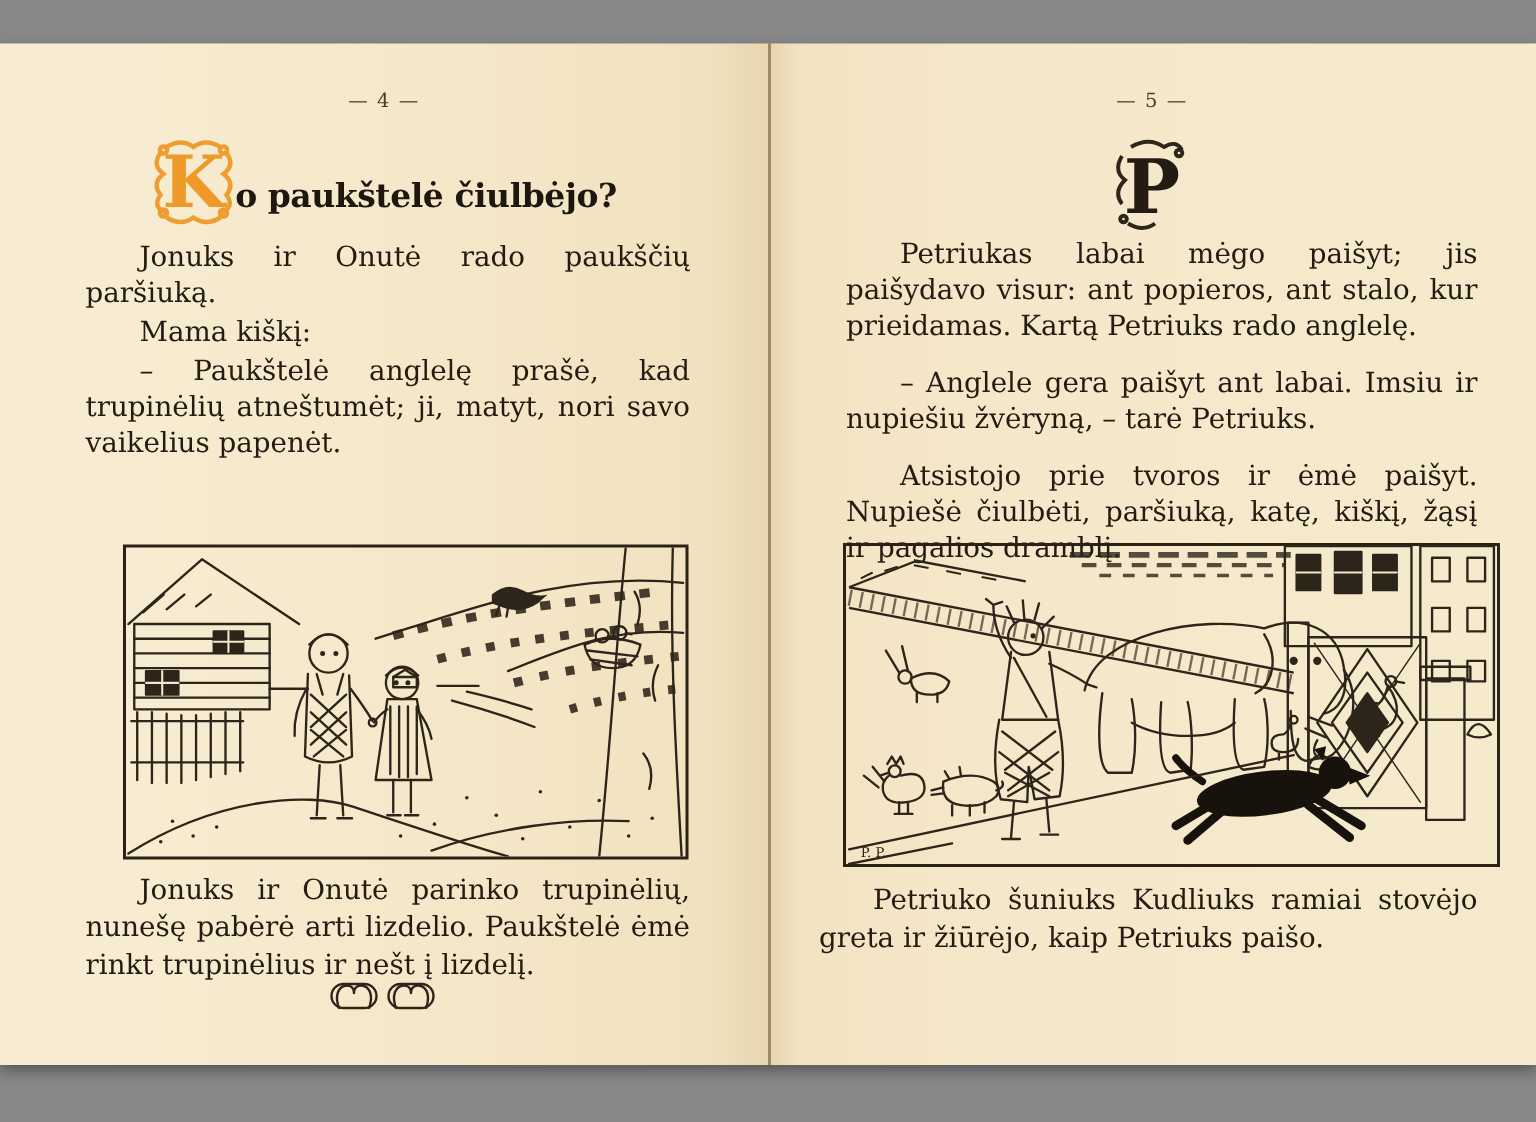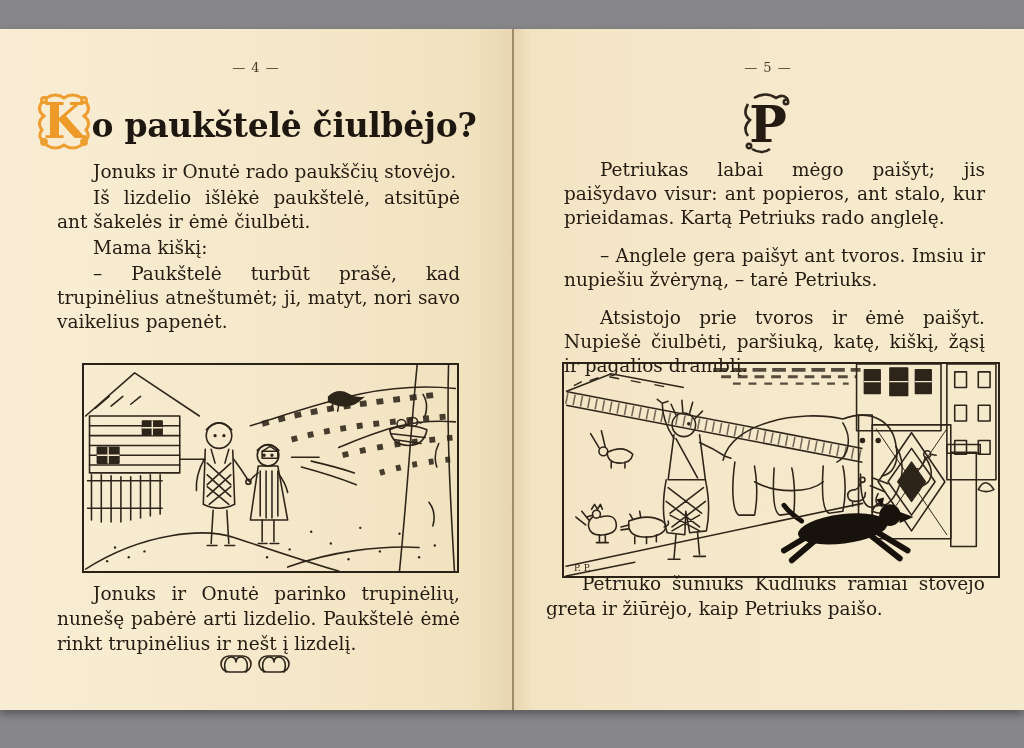--- a/index.html
+++ b/index.html
@@ -5,34 +5,34 @@
   html,body{margin:0;padding:0;width:1024px;height:748px;overflow:hidden;}
   .screen{position:relative;width:1024px;height:748px;background:#87878a;font-family:"DejaVu Serif","Liberation Serif",serif;}
   .spread{position:absolute;top:29px;left:0;width:1024px;height:681px;display:flex;box-shadow:0 4px 8px rgba(0,0,0,.35);}
   .page{position:relative;width:512px;height:681px;color:#241c12;}
   .page.left{background:linear-gradient(90deg,#f8edd4 0%,#f5e8ca 55%,#f1e2bf 92%,#e7d6b0 100%);}
   .page.right{background:linear-gradient(90deg,#e6d4ab 0%,#f2e3c2 4%,#f5e8ca 30%,#f6eacd 100%);}
   .seam{position:absolute;left:0;top:0;width:2px;height:100%;background:rgba(96,76,50,.55);}
   .pagenum{position:absolute;top:31px;left:0;width:100%;text-align:center;font-size:13px;letter-spacing:1px;color:#4c3c28;}
   .titlerow{position:absolute;top:63px;left:0;width:100%;display:flex;justify-content:center;align-items:flex-end;}
   .dropcap{display:block;}
-  .title-rest{font-size:33px;font-weight:bold;letter-spacing:-.3px;color:#1d1710;padding-bottom:8px;line-height:1;}
+  .title-rest{font-size:22px;font-weight:bold;letter-spacing:-.3px;color:#1d1710;padding-bottom:8px;line-height:1;}
   .textblock{position:absolute;font-size:18.5px;line-height:24px;text-align:justify;}
   .page.left .textblock{top:131px;left:57px;right:52px;}
   .page.right .textblock{top:129px;left:52px;right:39px;}
   .textblock p{margin:0 0 2px;text-indent:36px;}
   .page.right .textblock p{margin:0 0 14px;}
   .illus{position:absolute;border:2px solid #2b2217;box-sizing:border-box;}
   .page.left .illus{left:82px;top:334px;width:377px;height:210px;}
   .page.right .illus{left:50px;top:333px;width:438px;height:216px;}
   .illus svg{display:block;width:100%;height:100%;}
   .closing{position:absolute;font-size:18.5px;line-height:25px;text-align:justify;}
   .closing p{margin:0;text-indent:36px;}
   .page.left .closing{top:552px;left:57px;right:52px;}
-  .page.right .closing{top:542px;left:34px;right:39px;}
+  .page.right .closing{top:559px;left:34px;right:39px;}
   .ornamentwrap{position:absolute;top:622px;left:0;width:100%;display:flex;justify-content:center;}
   .sig{font-size:9px;}
   .ink{stroke:#2e251a;fill:none;stroke-width:1.6;stroke-linecap:round;stroke-linejoin:round;}
   .inkfill{fill:#2e251a;stroke:none;}
 </style>
 </head>
 <body>
 
 <div class="screen">
   <div class="spread">
@@ -51,24 +51,23 @@
               <circle cx="48" cy="8" r="2.4"></circle>
             <circle cx="8" cy="50" r="2.4"></circle>
               <circle cx="48" cy="50" r="2.4"></circle>
           </g>
           <text x="28" y="46" text-anchor="middle" font-family="DejaVu Serif, serif" font-weight="bold" font-size="48" fill="#ee9a28">K</text>
         </svg>
         <div class="title-rest">o paukštelė čiulbėjo?</div>
       </div>
 
       <div class="textblock">
-        <p>Jonuks ir Onutė rado paukščių stovėjo.</p>
-        <p>Iš lizdelio išlėkė paukštelė, atsitūpė ant šakelės ir ėmė čiulbėti.</p>
+        <p>Jonuks ir Onutė rado paukščių paršiuką.</p>
         <p>Mama kiškį:</p>
-        <p>– Paukštelė turbūt prašė, kad trupinėlius atneštumėt; ji, matyt, nori savo vaikelius papenėt.</p>
+        <p>– Paukštelė anglelę prašė, kad trupinėlių atneštumėt; ji, matyt, nori savo vaikelius papenėt.</p>
       </div>
 
       <div class="illus">
         <svg viewBox="0 0 377 210">
 
           <g class="ink">
             <path d="M0 52 L50 8 L116 52"></path>
             <path d="M10 44 l14 -12 M26 42 l12 -10 M46 40 l10 -8"></path>
             <rect x="4" y="52" width="92" height="58"></rect>
             <path d="M4 62 H96 M4 72 H96 M4 82 H96 M4 92 H96 M4 102 H96"></path>
@@ -190,21 +189,21 @@
             <path d="M10 57 q10 6 18 0"></path>
             <circle cx="44" cy="10" r="2.2"></circle>
               <circle cx="7" cy="54" r="2.2"></circle>
           </g>
           <text x="26" y="50" text-anchor="middle" font-family="DejaVu Serif, serif" font-weight="bold" font-size="50" fill="#241c12">P</text>
         </svg>
       </div>
 
       <div class="textblock">
         <p>Petriukas labai mėgo paišyt; jis paišydavo visur: ant popieros, ant stalo, kur prieidamas. Kartą Petriuks rado anglelę.</p>
-        <p>– Anglele gera paišyt ant tvoros. Imsiu ir nupiešiu žvėryną, – tarė Petriuks.</p>
+        <p>– Anglele gera paišyt ant labai. Imsiu ir nupiešiu žvėryną, – tarė Petriuks.</p>
         <p>Atsistojo prie tvoros ir ėmė paišyt. Nupiešė čiulbėti, paršiuką, katę, kiškį, žąsį ir pagalios dramblį.</p>
       </div>
 
       <div class="illus">
         <svg viewBox="0 0 438 216">
 
           <g stroke="#2e251a" fill="none" opacity="0.8">
             <path d="M150 6 H300" stroke-width="4" stroke-dasharray="14 6"></path>
             <path d="M158 13 H296" stroke-width="3" stroke-dasharray="10 7"></path>
             <path d="M170 20 H288" stroke-width="2.4" stroke-dasharray="8 8"></path>

